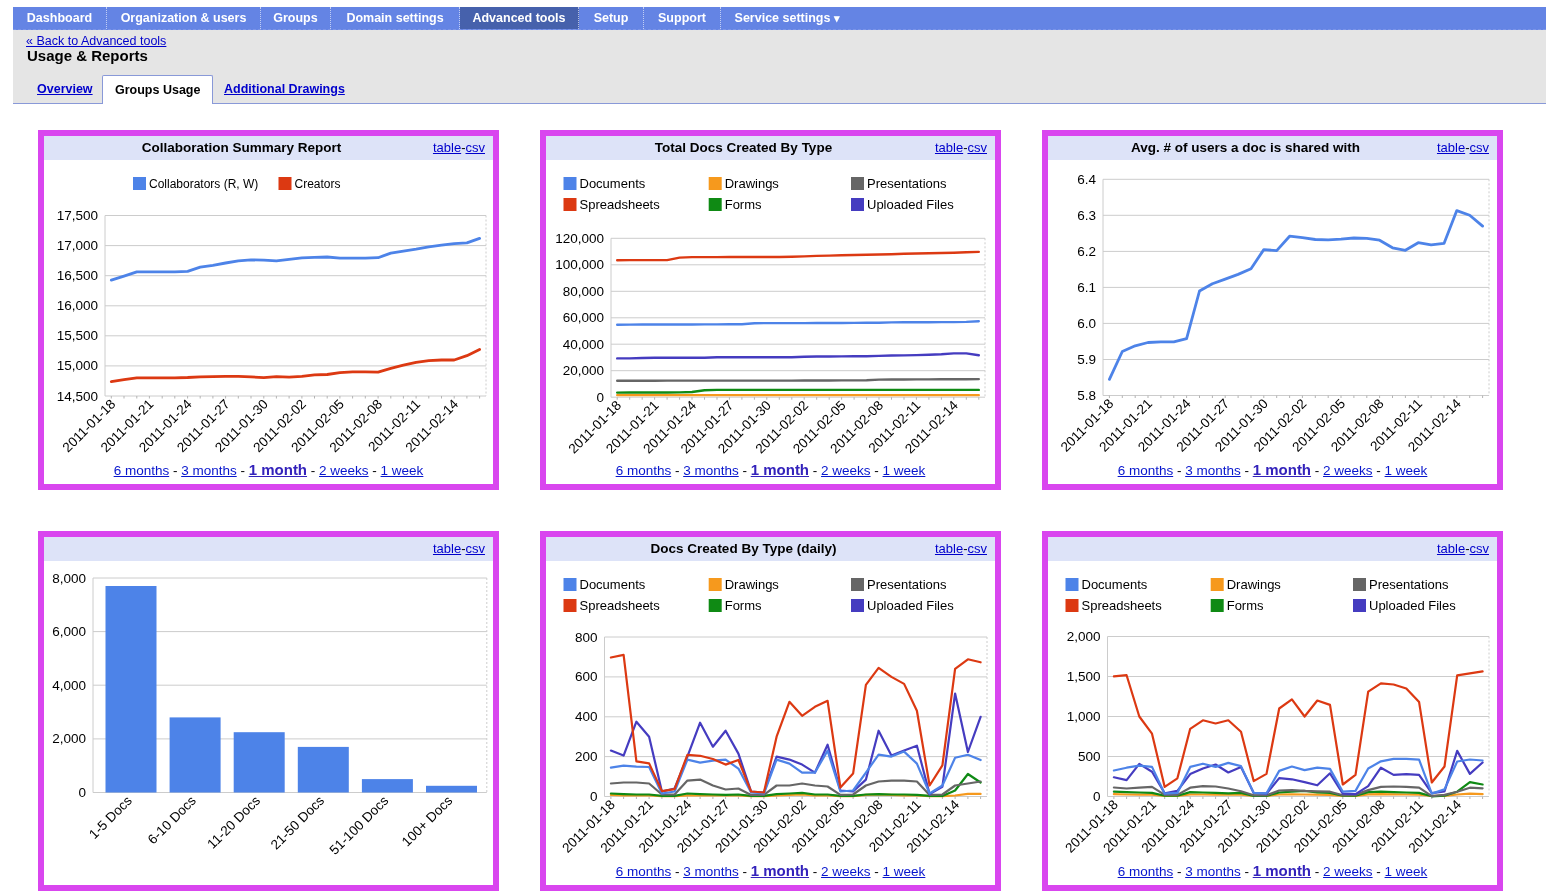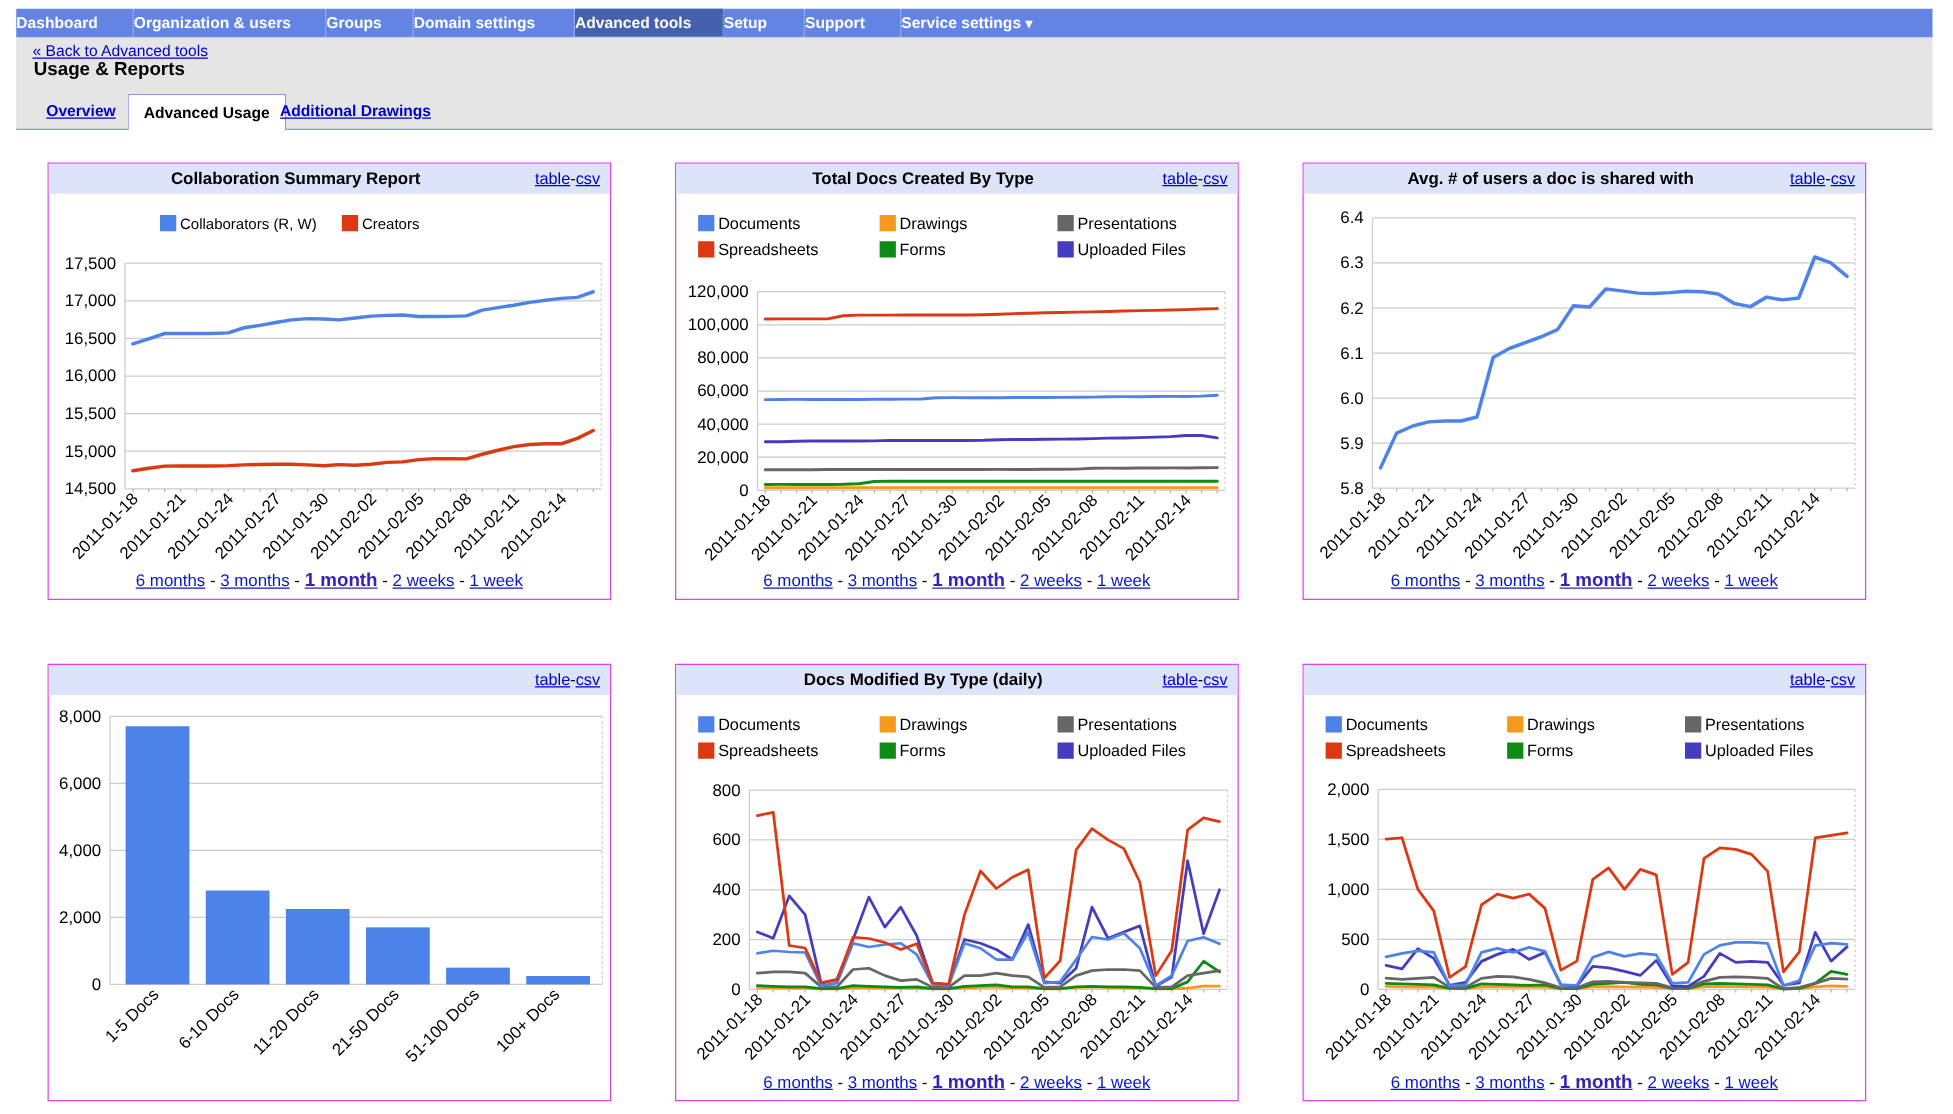--- a/index.html
+++ b/index.html
@@ -1,29 +1,29 @@
 <!DOCTYPE html>
 <html><head><meta charset="utf-8"><style>
 * { margin:0; padding:0; box-sizing:content-box; }
 body { width:1562px; height:891px; background:#fff;
   font-family:"Liberation Sans", sans-serif; position:relative; overflow:hidden; }
 a { color:#0000cc; }
 .hdr { position:absolute; left:13px; top:7px; width:1533px; }
 .nav { height:22px; background:#6484e4; display:flex; border-bottom:1px dashed #7b94e8; }
-.ntab { color:#fff; font-size:12.5px; font-weight:bold; 
+.ntab { color:#fff; font-size:12.5px; font-weight:bold; text-align:center;
   line-height:22px; border-right:1px dotted rgba(255,255,255,0.6); }
 .ntab:last-child { border-right:none; }
 .nsel { background:#4661ac; }
 .sub { background:#e5e5e5; border-bottom:1px solid #8999d8; height:73px; position:relative;text-decoration:underline; }
 .back { position:absolute; left:13px; top:4px; font-size:12.5px; }
 .h1 { position:absolute; left:14px; top:17px; font-size:15px; font-weight:bold; color:#000; }
 .tab { position:absolute; bottom:0; font-size:12.5px; font-weight:bold; white-space:nowrap; }
 .tabsel { background:#fff; border:1px solid #8999d8; border-bottom:none;
   border-radius:2px 2px 0 0; height:28px; line-height:28px; color:#000; bottom:-1px; }
-.panel { position:absolute; width:449px; height:348px; border:1px solid #d946ef; }
+.panel { position:absolute; width:449px; height:348px; border:6px solid #d946ef; }
 .phead { height:24px; background:#dde3f8; position:relative; }
 .ptitle { display:block; text-align:center; font-size:13.5px; font-weight:bold;
   line-height:24px; color:#000; margin-right:54px; }
 .pcsv { position:absolute; right:8px; top:0; line-height:24px; font-size:13px; color:#000; }
 .pbody { position:relative; height:324px; }
 .plinks { position:absolute; left:0; top:301px; width:100%; text-align:center;
   font-size:13.5px; color:#000; }
 .pl { color:#0715cd; }
 .pl1 { color:#3322bb; font-weight:bold; font-size:15px; }
 .sep { color:#000; }
@@ -38,21 +38,21 @@
       <div class="ntab" style="width:128px">Domain settings</div>
       <div class="ntab nsel" style="width:118px">Advanced tools</div>
       <div class="ntab" style="width:64px">Setup</div>
       <div class="ntab" style="width:76px">Support</div>
       <div class="ntab" style="width:132px">Service settings <span style="font-size:11px">▾</span></div>
     </div>
   <div class="sub">
     <a class="back" href="#">« Back to Advanced tools</a>
     <div class="h1">Usage &amp; Reports</div>
     <a class="tab" style="left:24px;bottom:7px;" href="#">Overview</a>
-    <div class="tab tabsel" style="left:89px; padding:0 12px;">Advanced Usage</div>
+    <div class="tab tabsel" style="left:89px; padding:0 12px;">Groups Usage</div>
     <a class="tab" style="left:211px;bottom:7px;" href="#">Additional Drawings</a>
   </div>
 </div>
 <div class="panel" style="left:38px;top:130px;">
     <div class="phead">
       <span class="ptitle">Collaboration Summary Report</span>
       <span class="pcsv"><a href="#">table</a>-<a href="#">csv</a></span>
     </div>
     <div class="pbody"><svg width="449" height="324" viewBox="0 0 449 324" font-family="Liberation Sans, sans-serif">
         <rect x="89" y="17" width="13" height="13" fill="#4d83e8"></rect>
@@ -292,21 +292,21 @@
         <rect x="253.8" y="185.9" width="51" height="45.6" fill="#4d83e8"></rect>
         <text transform="translate(273.3,235.5) rotate(-45)" text-anchor="end" x="2" y="9" font-size="13.5" fill="#000">21-50 Docs</text>
         <rect x="317.9" y="218.1" width="51" height="13.4" fill="#4d83e8"></rect>
         <text transform="translate(337.4,235.5) rotate(-45)" text-anchor="end" x="2" y="9" font-size="13.5" fill="#000">51-100 Docs</text>
         <rect x="382.0" y="224.8" width="51" height="6.7" fill="#4d83e8"></rect>
         <text transform="translate(401.5,235.5) rotate(-45)" text-anchor="end" x="2" y="9" font-size="13.5" fill="#000">100+ Docs</text>
       </svg></div>
   </div>
 <div class="panel" style="left:540px;top:531px;">
     <div class="phead">
-      <span class="ptitle">Docs Modified By Type (daily)</span>
+      <span class="ptitle">Docs Created By Type (daily)</span>
       <span class="pcsv"><a href="#">table</a>-<a href="#">csv</a></span>
     </div>
     <div class="pbody"><svg width="449" height="324" viewBox="0 0 449 324" font-family="Liberation Sans, sans-serif">
         <rect x="17.5" y="17" width="13" height="13" fill="#4d83e8"></rect>
         <text x="33.5" y="28" font-size="13" fill="#000">Documents</text>
         <rect x="162.7" y="17" width="13" height="13" fill="#f6991d"></rect>
         <text x="178.7" y="28" font-size="13" fill="#000">Drawings</text>
         <rect x="305" y="17" width="13" height="13" fill="#666666"></rect>
         <text x="321" y="28" font-size="13" fill="#000">Presentations</text>
         <rect x="17.5" y="38" width="13" height="13" fill="#dc3912"></rect>

